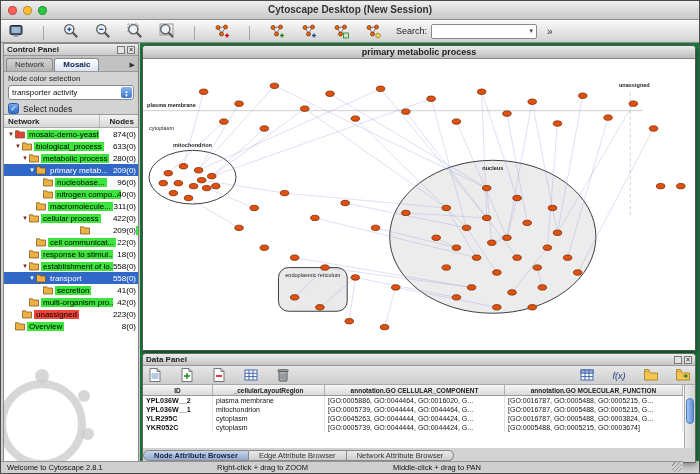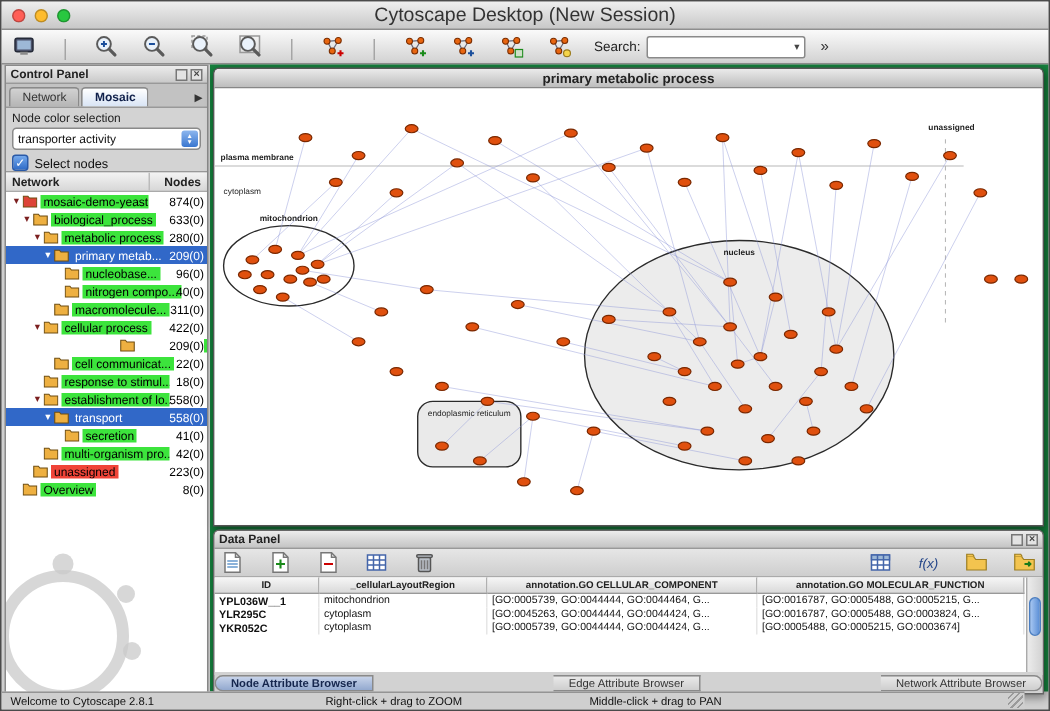--- a/index.html
+++ b/index.html
@@ -6,21 +6,21 @@
   *{box-sizing:border-box;}
   .window{position:relative;width:700px;height:474px;background:#cfcfcf;border:1px solid #4a4a4a;
     font-family:"Liberation Sans","DejaVu Sans",sans-serif;overflow:hidden;}
 
   
   .titlebar{position:absolute;top:0;left:0;right:0;height:19px;
     background:linear-gradient(#efefef,#c8c8c8);border-bottom:1px solid #8e8e8e;}
   .traffic{position:absolute;top:5px;left:7px;display:flex;gap:6px;}
   .light{width:9px;height:9px;border-radius:50%;display:inline-block;border:1px solid rgba(0,0,0,.25);}
   .light.red{background:#ff5f57;} .light.yellow{background:#febc2e;} .light.green{background:#28c840;}
-  .wtitle{text-align:center;font-size:13px;font-weight:normal;color:#333;line-height:18px;}
+  .wtitle{text-align:center;font-size:10px;font-weight:bold;color:#333;line-height:18px;}
 
   
   .toolbar{position:absolute;top:19px;left:0;right:0;height:23px;display:flex;align-items:center;
     background:linear-gradient(#fafafa,#d2d2d2);border-bottom:1px solid #8e8e8e;padding:0 6px;}
   .tb-icons{display:flex;align-items:flex-end;gap:14px;}
   .tbicon{width:18px;height:18px;display:inline-flex;align-items:center;justify-content:center;cursor:default;}
   .tbsep{width:1px;height:14px;background:#a5a5a5;margin:0 4px;}
   .search-label{margin-left:14px;font-size:9px;color:#222;}
   .search-box{position:relative;width:106px;height:15px;margin-left:4px;background:#fff;
     border:1px solid #8a8a8a;border-radius:2px;display:inline-flex;align-items:center;}
@@ -90,21 +90,21 @@
   .dp-thead{display:flex;height:11px;}
   .thcell{background:linear-gradient(#f6f6f6,#dadada);border-right:1px solid #b0b0b0;border-bottom:1px solid #999;
     font-size:6.5px;font-weight:bold;text-align:center;line-height:11px;overflow:hidden;white-space:nowrap;flex:none;color:#222;}
   .dprow{display:flex;height:9px;line-height:9px;}
   .dpcell{font-size:7px;border-right:1px solid #e6e6e6;padding-left:3px;overflow:hidden;white-space:nowrap;flex:none;color:#111;}
   .dpcell.id{font-weight:bold;font-size:7.2px;}
   .dp-vscroll{position:absolute;right:0;top:0;bottom:0;width:11px;background:linear-gradient(90deg,#ececec,#d2d2d2);
     border-left:1px solid #aaa;}
   .dp-thumb{position:absolute;left:1px;right:1px;top:13px;height:26px;border-radius:5px;
     background:linear-gradient(90deg,#a6c6f2,#5b8fd6);border:1px solid #4a7ec2;}
-  .dp-tabs{position:absolute;left:0;right:0;bottom:0;height:14px;display:flex;justify-content:space-between;
+  .dp-tabs{position:absolute;left:0;right:0;bottom:0;height:14px;display:flex;justify-content:flex-start;
     align-items:center;background:#d2d2d2;}
   .seg{font-size:7.5px;padding:0 10px;border:1px solid #8a8a8a;border-left:none;height:11px;line-height:10px;
     background:linear-gradient(#e9e9e9,#cecece);color:#333;}
   .seg.first{border-left:1px solid #8a8a8a;border-radius:6px 0 0 6px;}
   .seg.last{border-radius:0 6px 6px 0;}
   .seg.sel{background:linear-gradient(#c8d4ea,#93a9cf);font-weight:bold;color:#15264d;}
 
   
   .statusbar{position:absolute;left:0;right:16px;bottom:0;height:12px;background:#cfcfcf;border-top:1px solid #949494;}
   .st{position:absolute;top:0;font-size:7.5px;line-height:11px;color:#111;white-space:nowrap;}
@@ -682,20 +682,26 @@
       </div>
       <div class="dp-table">
         <div class="dp-thead" id="dp-thead">
             <span class="thcell" style="width: 70px;">ID</span>
             <span class="thcell" style="width: 112px;">_cellularLayoutRegion</span>
             <span class="thcell" style="width: 180px;">annotation.GO CELLULAR_COMPONENT</span>
             <span class="thcell" style="width: 178px;">annotation.GO MOLECULAR_FUNCTION</span>
           </div>
         <div id="dp-tbody">
             <div class="dprow">
+              <span class="dpcell id" style="width: 70px;">YPL036W__2</span>
+              <span class="dpcell" style="width: 112px;">plasma membrane</span>
+              <span class="dpcell" style="width: 180px;">[GO:0005886, GO:0044464, GO:0016020, G...</span>
+              <span class="dpcell" style="width: 178px;">[GO:0016787, GO:0005488, GO:0005215, G...</span>
+            </div>
+            <div class="dprow">
               <span class="dpcell id" style="width: 70px;">YPL036W__1</span>
               <span class="dpcell" style="width: 112px;">mitochondrion</span>
               <span class="dpcell" style="width: 180px;">[GO:0005739, GO:0044444, GO:0044464, G...</span>
               <span class="dpcell" style="width: 178px;">[GO:0016787, GO:0005488, GO:0005215, G...</span>
             </div>
             <div class="dprow">
               <span class="dpcell id" style="width: 70px;">YLR295C</span>
               <span class="dpcell" style="width: 112px;">cytoplasm</span>
               <span class="dpcell" style="width: 180px;">[GO:0045263, GO:0044444, GO:0044424, G...</span>
               <span class="dpcell" style="width: 178px;">[GO:0016787, GO:0005488, GO:0003824, G...</span>

